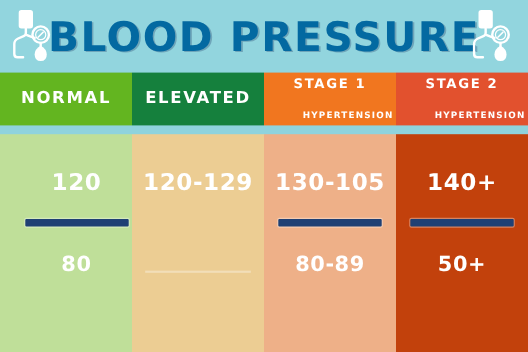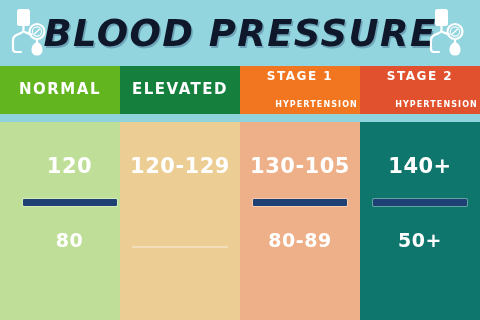--- a/index.html
+++ b/index.html
@@ -148,21 +148,21 @@
         <path d="M15.5 19 L15.5 23 Q15.5 25 13.5 25.8 L8.5 28 Q5 29.6 5 33 L5 42 Q5 45 8 45 L13 45" fill="none" stroke="#ffffff" stroke-width="2.2" stroke-linecap="round"></path>
         <path d="M16.5 25 Q20 26.5 23.5 27.5" fill="none" stroke="#ffffff" stroke-width="2.2" stroke-linecap="round"></path>
         <circle cx="29" cy="24.5" r="7.5" fill="none" stroke="#ffffff" stroke-width="2.2"></circle>
         <circle cx="29" cy="24.5" r="4.6" fill="none" stroke="#ffffff" stroke-width="1.1"></circle>
         <line x1="26.6" y1="26.8" x2="31.3" y2="22.2" stroke="#ffffff" stroke-width="1.3" stroke-linecap="round"></line>
         <path d="M29 32 L29 35" stroke="#ffffff" stroke-width="2.2" stroke-linecap="round"></path>
         <path d="M29 34.5 Q23.5 37.5 23.5 42.5 Q23.5 48.5 29 48.5 Q34.5 48.5 34.5 42.5 Q34.5 37.5 29 34.5 Z" fill="#ffffff"></path>
       </svg>
     </span>
 
-    <span class="title-text" style="color: #0f172a; font-style: italic;">BLOOD PRESSURE</span>
+    <span class="title-text" style="color: #0369a1;">BLOOD PRESSURE</span>
 
     <span class="bp-icon right">
       <svg width="46" height="52" viewBox="0 0 46 52" xmlns="http://www.w3.org/2000/svg">
         <rect x="9" y="2" width="13" height="17" rx="2.5" fill="#ffffff"></rect>
         <path d="M15.5 19 L15.5 23 Q15.5 25 13.5 25.8 L8.5 28 Q5 29.6 5 33 L5 42 Q5 45 8 45 L13 45" fill="none" stroke="#ffffff" stroke-width="2.2" stroke-linecap="round"></path>
         <path d="M16.5 25 Q20 26.5 23.5 27.5" fill="none" stroke="#ffffff" stroke-width="2.2" stroke-linecap="round"></path>
         <circle cx="29" cy="24.5" r="7.5" fill="none" stroke="#ffffff" stroke-width="2.2"></circle>
         <circle cx="29" cy="24.5" r="4.6" fill="none" stroke="#ffffff" stroke-width="1.1"></circle>
         <line x1="26.6" y1="26.8" x2="31.3" y2="22.2" stroke="#ffffff" stroke-width="1.3" stroke-linecap="round"></line>
         <path d="M29 32 L29 35" stroke="#ffffff" stroke-width="2.2" stroke-linecap="round"></path>
@@ -205,20 +205,20 @@
       <span class="divider-rule" style="background: rgb(31, 64, 116);"></span>
       <span class="diastolic">80</span>
     </div>
 
     <div class="body-cell" style="background: rgb(238, 176, 136);">
       <span class="systolic">130-105</span>
       <span class="divider-rule" style="background: rgb(31, 64, 116);"></span>
       <span class="diastolic">80-89</span>
     </div>
 
-    <div class="body-cell" style="background: #0f766e; text-align: right;">
+    <div class="body-cell" style="background: #c2410c; text-align: right;">
       <span class="systolic">140+</span>
       <span class="divider-rule" style="background: rgb(31, 64, 116);"></span>
       <span class="diastolic">50+</span>
     </div>
   </div>
 
 </div>
 
 </body></html>

